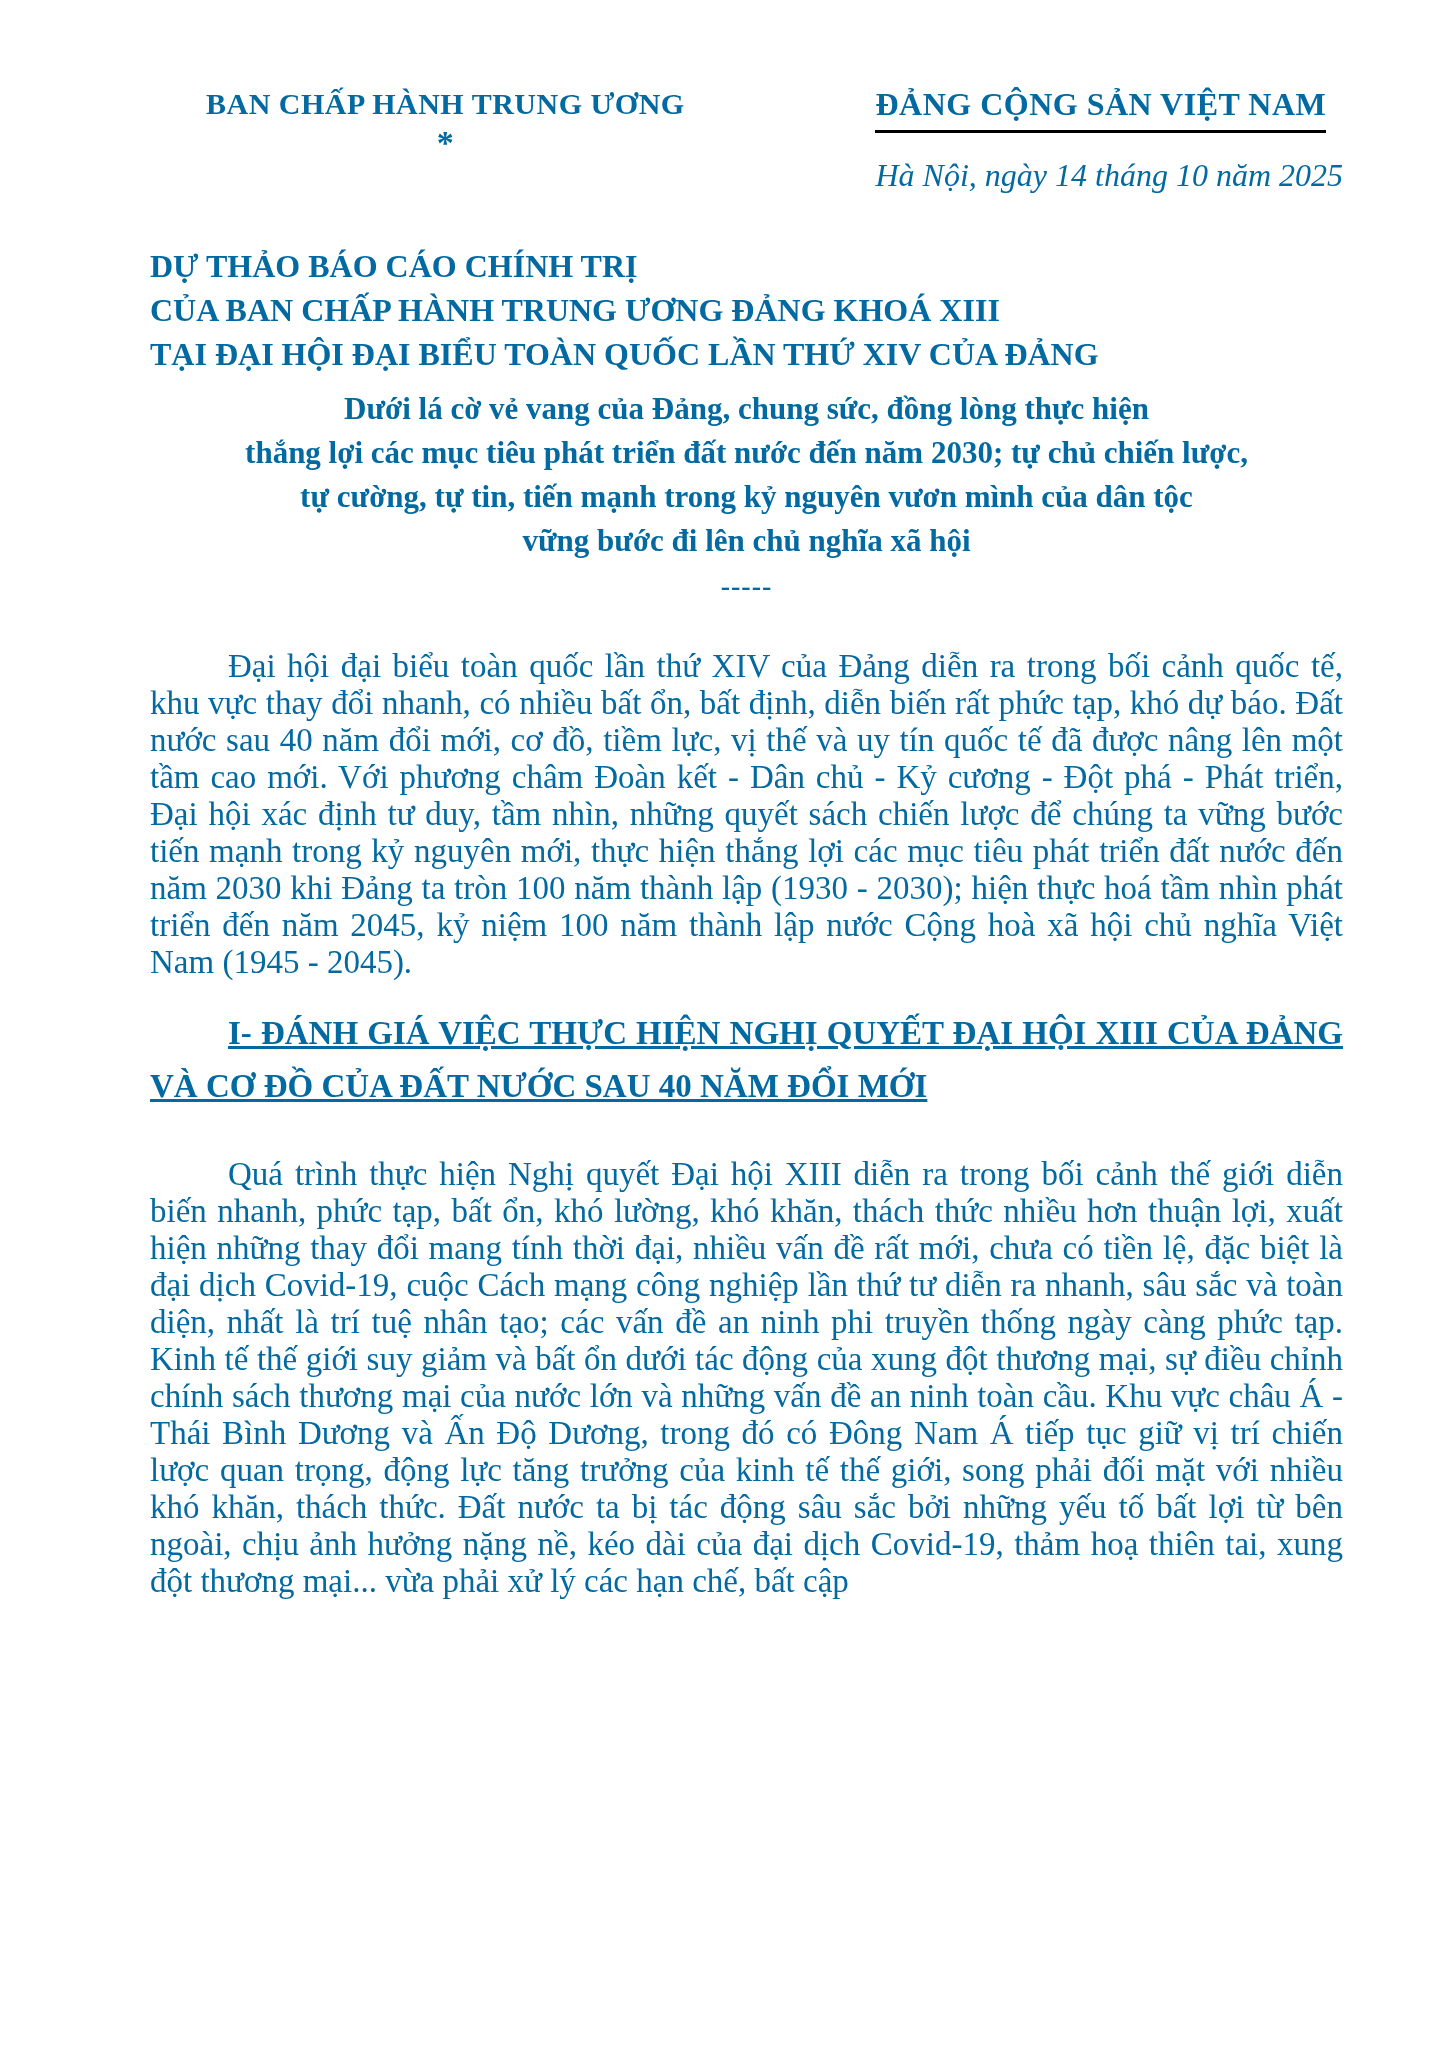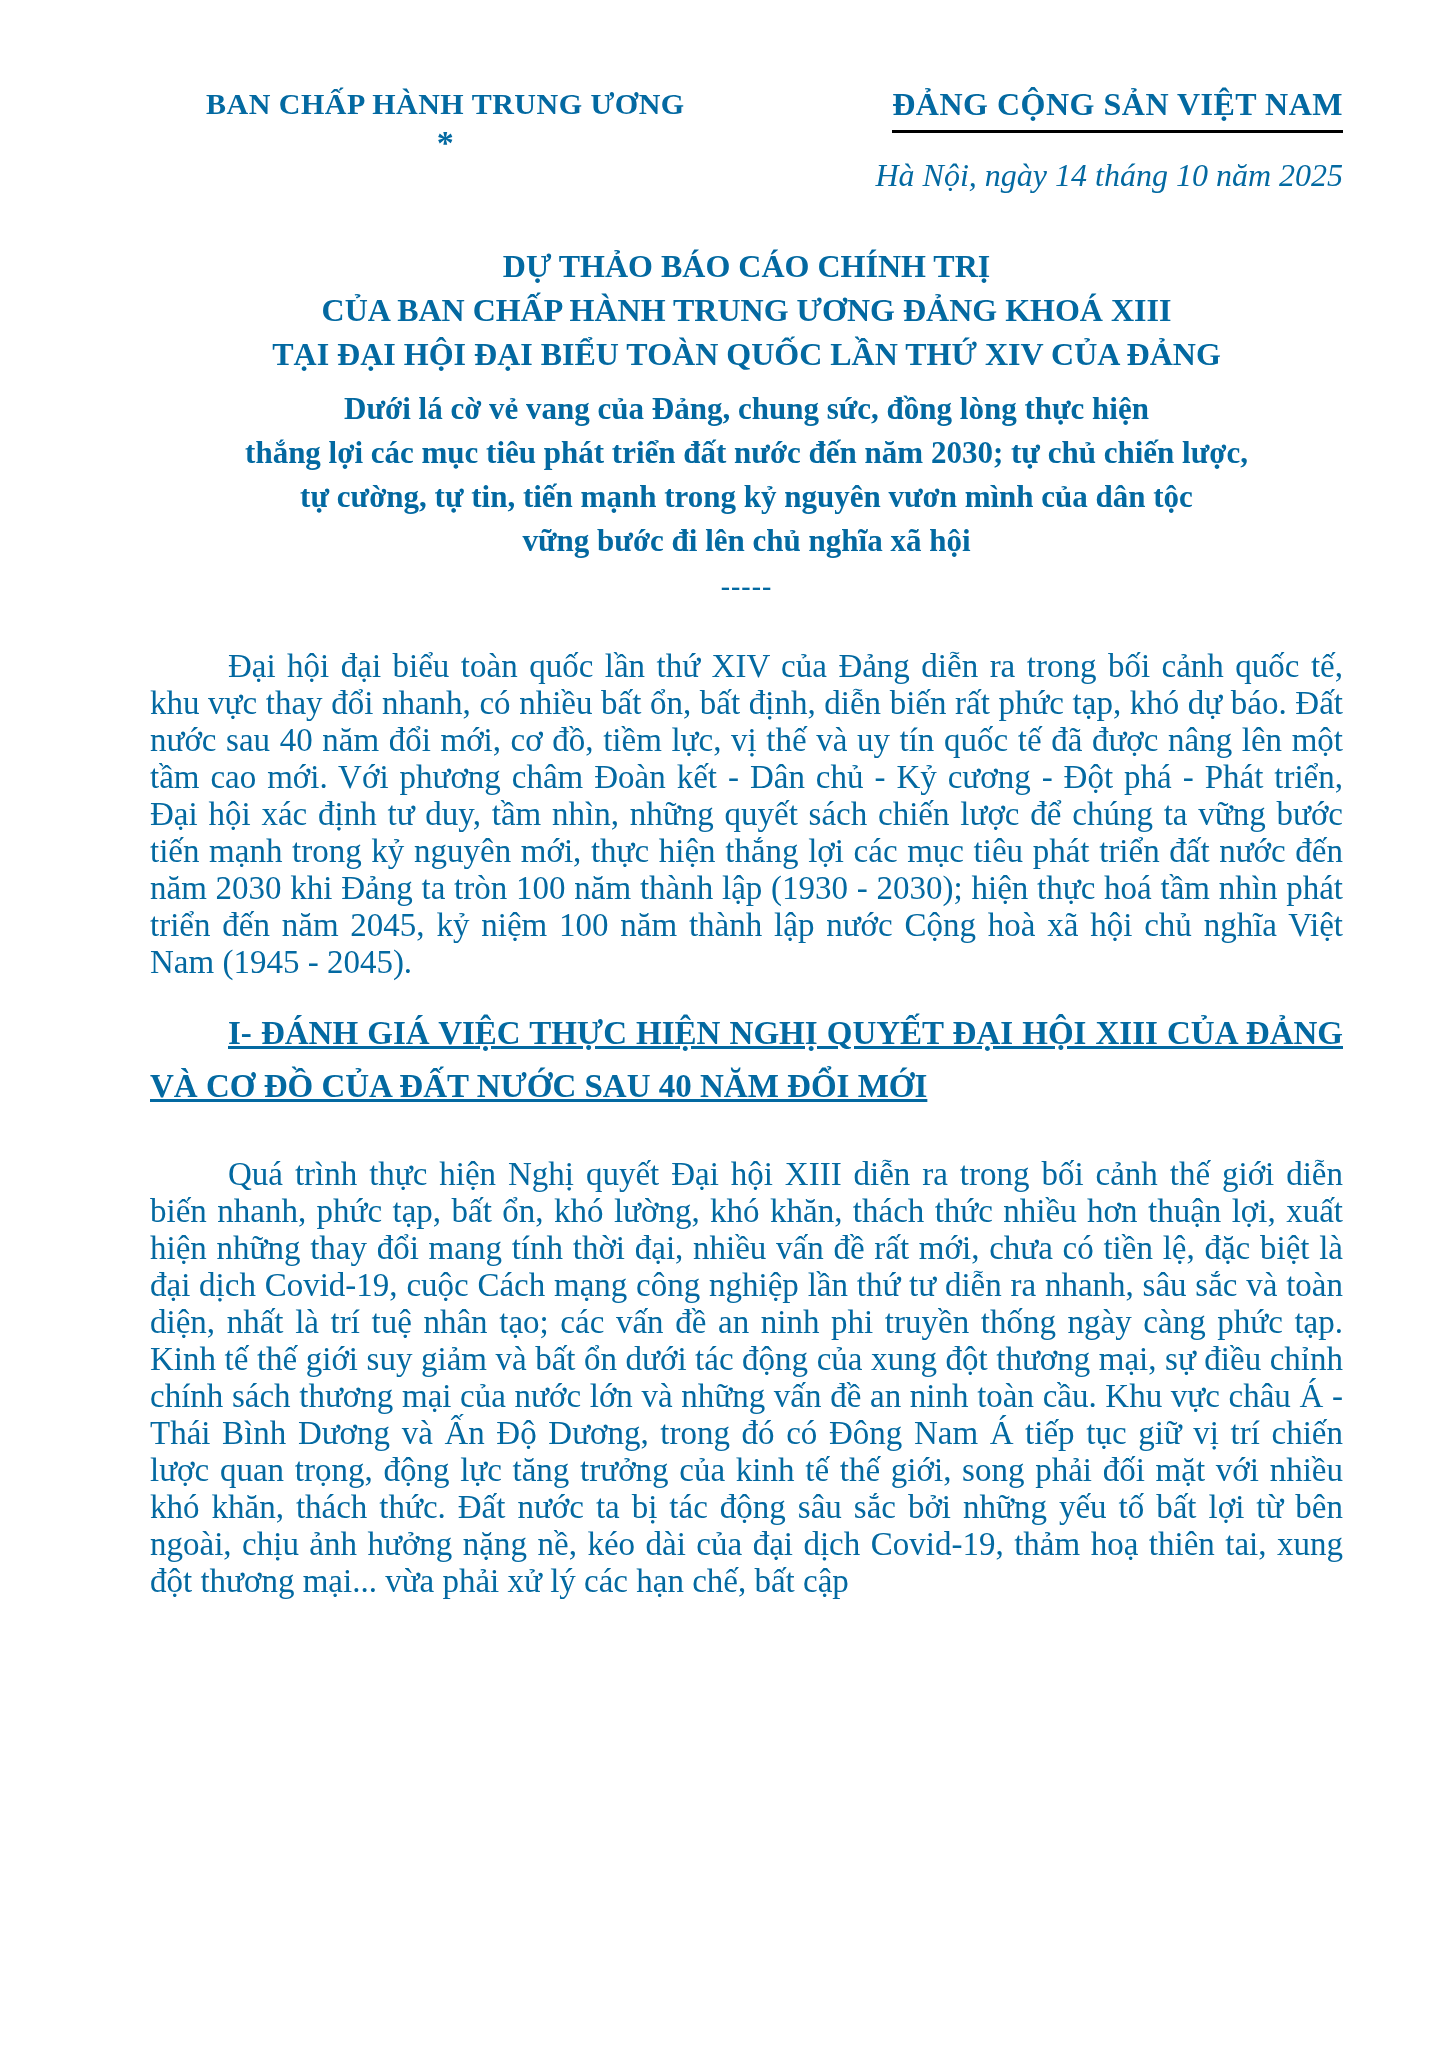--- a/index.html
+++ b/index.html
@@ -36,42 +36,42 @@
     white-space: nowrap;
     letter-spacing: 0.5px;
   }
   .org-star {
     font-size: 34px;
     font-weight: bold;
     margin-top: 4px;
     line-height: 1;
   }
   .header-right {
-    text-align: right;
+    text-align: left;
   }
   .party-name {
     display: inline-block;
     font-weight: bold;
     font-size: 32px;
     line-height: 1.15;
     white-space: nowrap;
     letter-spacing: 0.5px;
     border-bottom: 3px solid #000;
     padding-bottom: 7px;
   }
   .dateline {
     font-style: italic;
     font-size: 32px;
     margin-top: 24px;
     white-space: nowrap;
   }
   
   .title-block {
     margin-top: 50px;
-    text-align: center;
+    text-align: left;
     font-weight: bold;
     font-size: 32px;
     line-height: 44px;
   }
   .slogan-block {
     margin-top: 11px;
     text-align: center;
     font-weight: bold;
     font-size: 31px;
     line-height: 44px;

